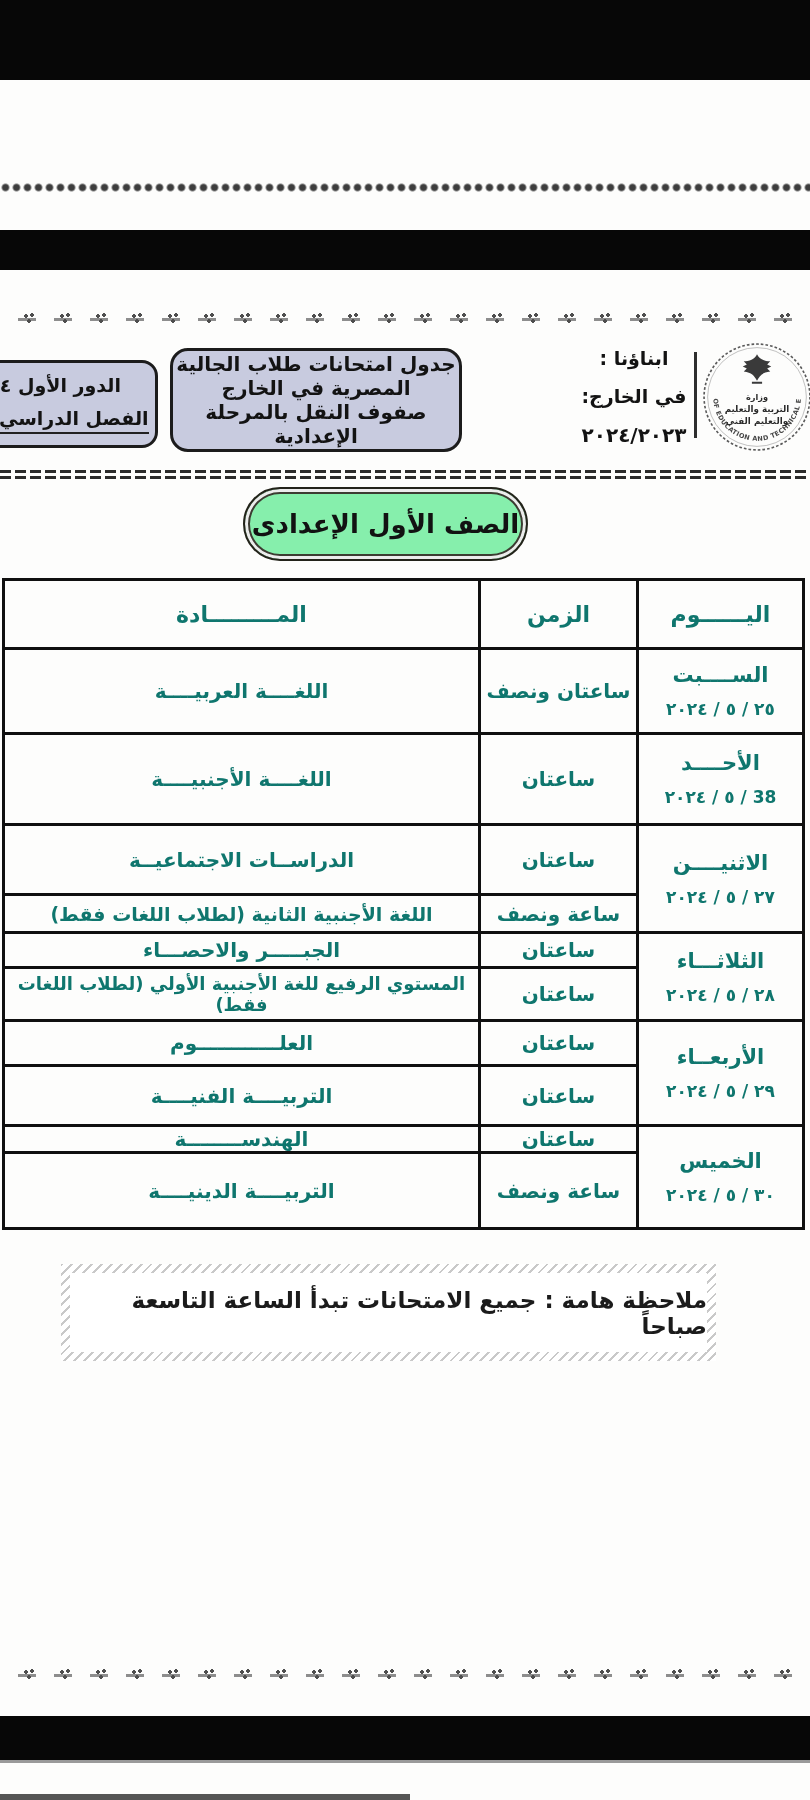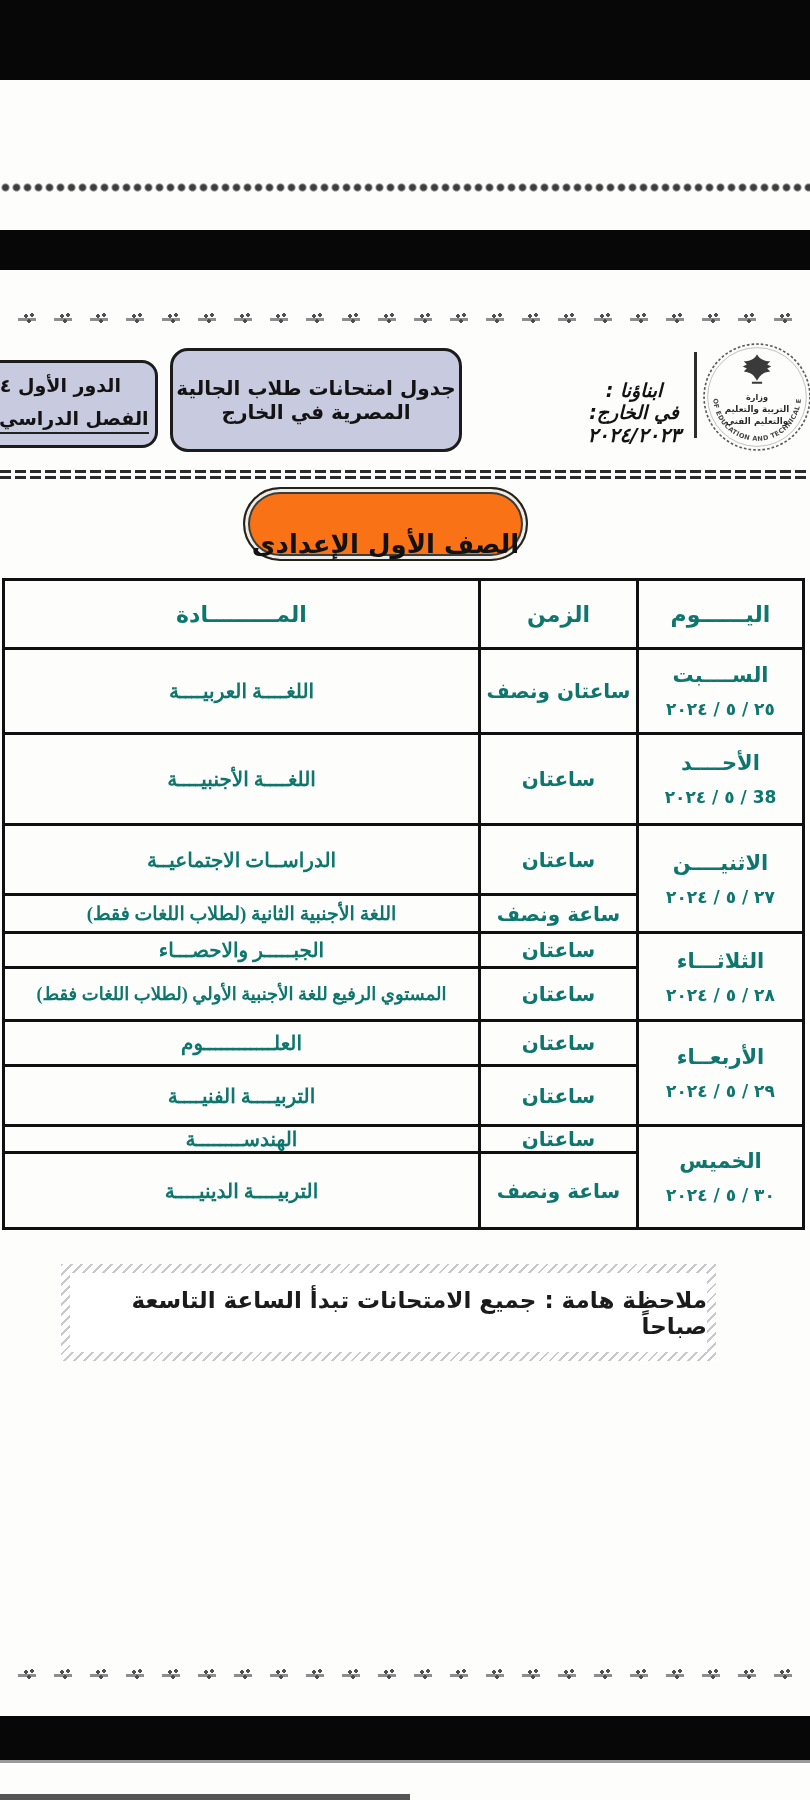--- a/index.html
+++ b/index.html
@@ -46,47 +46,47 @@
     border-radius:18px; box-sizing:border-box;
     display:flex; flex-direction:column; justify-content:space-evenly;
     text-align:center; font-weight:bold;
   }
   #title-box { left:170px; top:348px; width:292px; height:104px; font-size:20px; }
   #session-box { left:-72px; top:360px; width:230px; height:88px; border-radius:16px; font-size:19px; }
   #session-box .u { display:inline-block; border-bottom:2.5px solid #222; padding-bottom:3px; }
 
   #side-note {
     position:absolute; right:116px; top:347px; width:120px; height:100px;
-    text-align:center; font-weight:bold; font-style:italic; font-size:19px;
-    display:flex; flex-direction:column; justify-content:flex-end;
+    text-align:center; font-weight:bold; font-size:19px;
+    display:flex; flex-direction:column; justify-content:space-between;
   }
   #side-note .years { font-size:20px; letter-spacing:1px; }
   #v-divider { position:absolute; left:694px; top:352px; width:2.5px; height:86px; background:#2e2e2e; }
   #logo { position:absolute; left:701px; top:340px; width:112px; height:114px; }
 
   
   #grade-badge {
     position:absolute; left:243px; top:487px; width:285px; height:74px;
-    background:#f97316; border:2.5px solid #23231a; border-radius:40px;
+    background:#86efac; border:2.5px solid #23231a; border-radius:40px;
     box-shadow: inset 0 0 0 3px #ececec, inset 0 0 0 5px #3c3c32;
-    display:flex; align-items:flex-end; justify-content:center;
+    display:flex; align-items:center; justify-content:center;
     font-size:26px; font-weight:bold; color:#121212; box-sizing:border-box;
   }
 
   
   #sched { position:absolute; left:2px; top:578px; width:800px;
     border-collapse:collapse; table-layout:fixed; }
   #sched th, #sched td {
     border:3px solid #101010; padding:0; text-align:center;
     vertical-align:middle; font-weight:bold; color:#0f766e;
     overflow:hidden;
   }
   #sched col.c-day { width:166px; } #sched col.c-time { width:158px; } #sched col.c-subj { width:476px; }
   #sched th { font-size:22px; height:66px; }
-  td.subj { font-size:20px;font-family:Liberation Serif, serif; } td.time { font-size:20px; }
+  td.subj { font-size:20px; } td.time { font-size:20px; }
   td.subj.small { font-size:19px; } td.subj.smaller { font-size:18px; }
   tr.sub-a td.splitless { border-bottom-width:1px; }
   tr.sub-b td { border-top-width:1px; }
   .dname { font-size:21px; margin-bottom:12px; }
   .ddate { font-size:17px; letter-spacing:2px; }
   tr.h-sat  { height:85px; } tr.h-sun { height:91px; }
   tr.h-mon-a { height:70px; } tr.h-mon-b { height:38px; }
   tr.h-tue-a { height:35px; } tr.h-tue-b { height:53px; }
   tr.h-wed-a { height:45px; } tr.h-wed-b { height:60px; }
   tr.h-thu-a { height:27px; } tr.h-thu-b { height:76px; }
@@ -115,20 +115,21 @@
   <div class="bar" style="top:230px; height:40px;"></div>
   <div class="ornament" style="top:312px;"></div>
 
   <div id="session-box" class="hdr-box">
     <div>الدور الأول ٢٠٢٤</div>
     <div><span class="u">الفصل الدراسي الثاني</span></div>
   </div>
 
   <div id="title-box" class="hdr-box">
     <div>جدول امتحانات طلاب الجالية المصرية في الخارج</div>
+    <div>صفوف النقل بالمرحلة الإعدادية</div>
   </div>
 
   <div id="side-note">
     <div>ابناؤنا :</div>
     <div>في الخارج:</div>
     <div class="years">٢٠٢٤/٢٠٢٣</div>
   </div>
 
   <div id="v-divider"></div>
 

